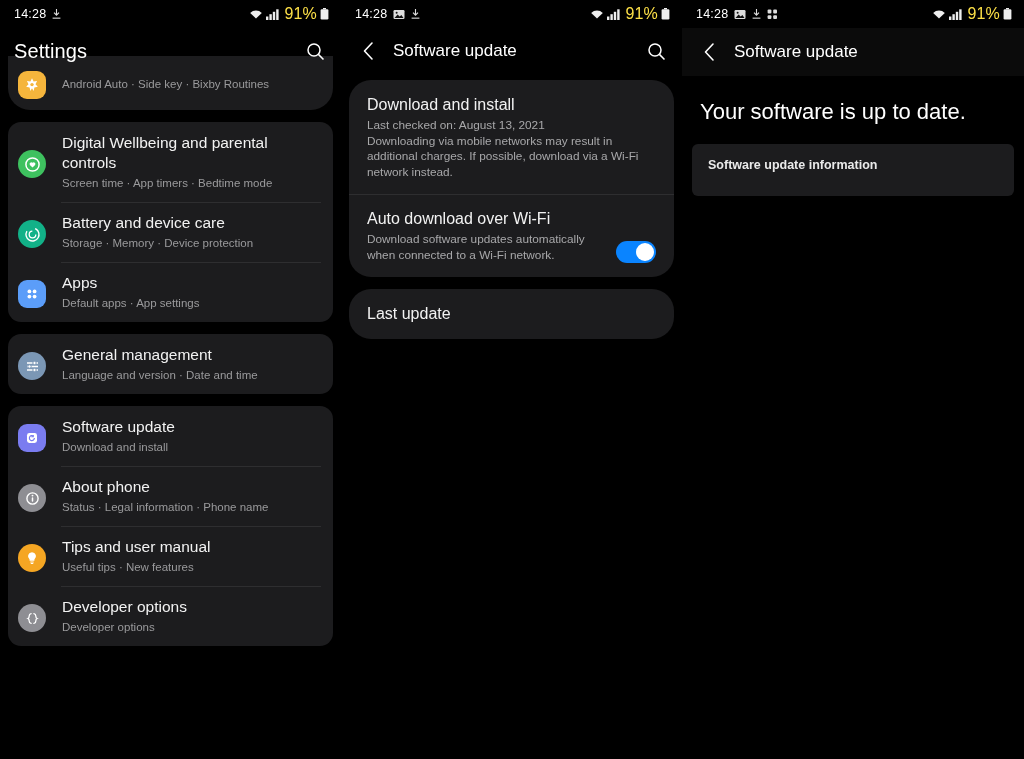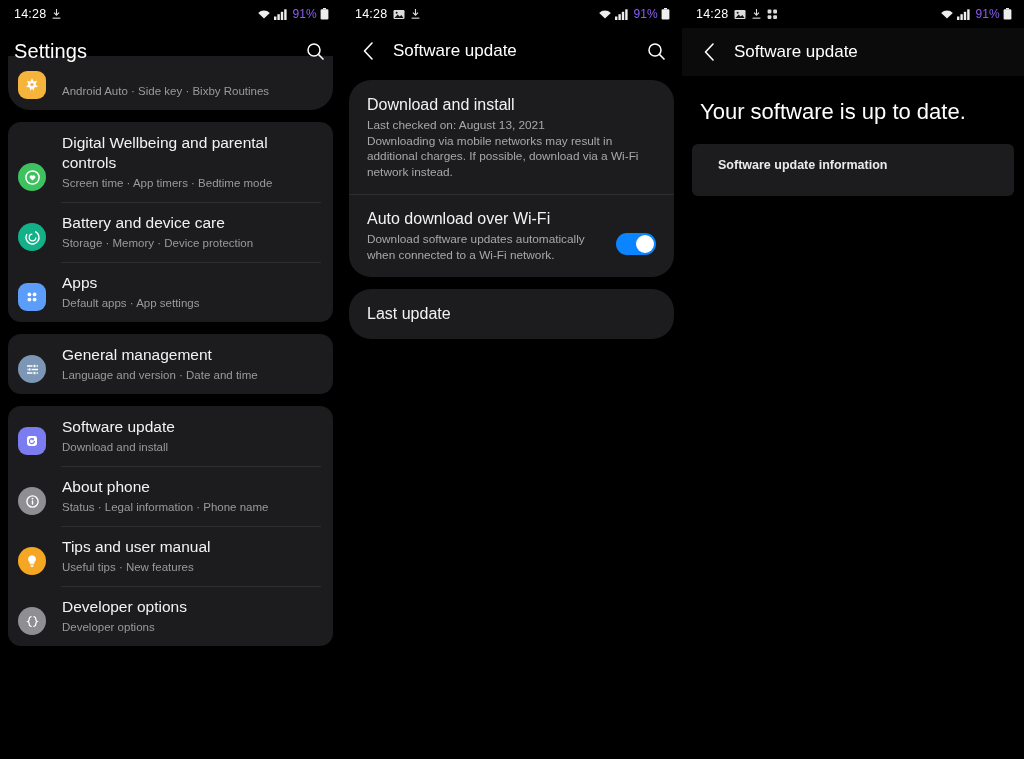--- a/index.html
+++ b/index.html
@@ -34,21 +34,21 @@
     justify-content:space-between;
     padding:0 12px 0 14px;
     color:#fff;
     font-size:12.5px;
     letter-spacing:.2px;
   }
   .sb-left { display:flex; align-items:center; gap:6px; }
   .sb-right { display:flex; align-items:center; gap:3px; }
   .sb-time { font-size:12.5px; color:#fff; }
   .sb-icon { display:inline-flex; align-items:center; }
-  .sb-batt-text { font-size:12px; color:#8b5cf6; margin-left:2px;}
+  .sb-batt-text { font-size:16px; color:#fde047; margin-left:2px;}
 
   
   .actionbar {
     height:46px;
     display:flex;
     align-items:center;
     padding:0 14px;
     color:#fff;
     position:relative;
   }
@@ -85,21 +85,21 @@
     overflow:hidden;
   }
   .card.clipped-top {
     border-top-left-radius:0;
     border-top-right-radius:0;
     margin-top:-18px;
     border-radius:0 0 22px 22px;
   }
   .row {
     display:flex;
-    align-items:flex-end;
+    align-items:center;
     padding:11px 14px 11px 10px;
     position:relative;
     cursor:pointer;
   }
   .row + .row::before {
     content:"";
     position:absolute;
     left:53px; right:12px; top:0;
     height:1px;
     background:#2e2e30;
@@ -141,21 +141,21 @@
     left:0; right:0; top:0;
     height:1px;
     background:#2e2e30;
   }
   .su-title {
     font-size:16px; color:#f2f2f2; line-height:22px; font-weight:400;
   }
   .su-desc {
     font-size:11.8px; color:#a8a8aa; line-height:15.5px; margin-top:2px;
   }
-  .su-row { display:flex; align-items:center; }
+  .su-row { display:flex; align-items:flex-end; }
   .su-row-text { flex:1 1 auto; padding-right:16px; }
   .toggle {
     flex:0 0 auto;
     width:40px; height:22px;
     border-radius:11px;
     background:#0a84ff;
     position:relative;
     margin-top:16px;
     cursor:pointer;
   }
@@ -172,21 +172,21 @@
     font-size:22px;
     color:#fff;
     padding:22px 18px 18px 18px;
     line-height:28px;
     font-weight:400;
   }
   .info-card {
     background:#1c1c1e;
     border-radius:6px;
     margin:0 10px;
-    padding:14px 16px 16px 26px;
+    padding:14px 16px 16px 16px;
   }
   .info-head {
     font-size:12.5px;
     color:#eaeaea;
     font-weight:bold;
     margin-bottom:8px;
   }
   .info-list { list-style:none; }
   .info-list li {
     font-size:12px;

